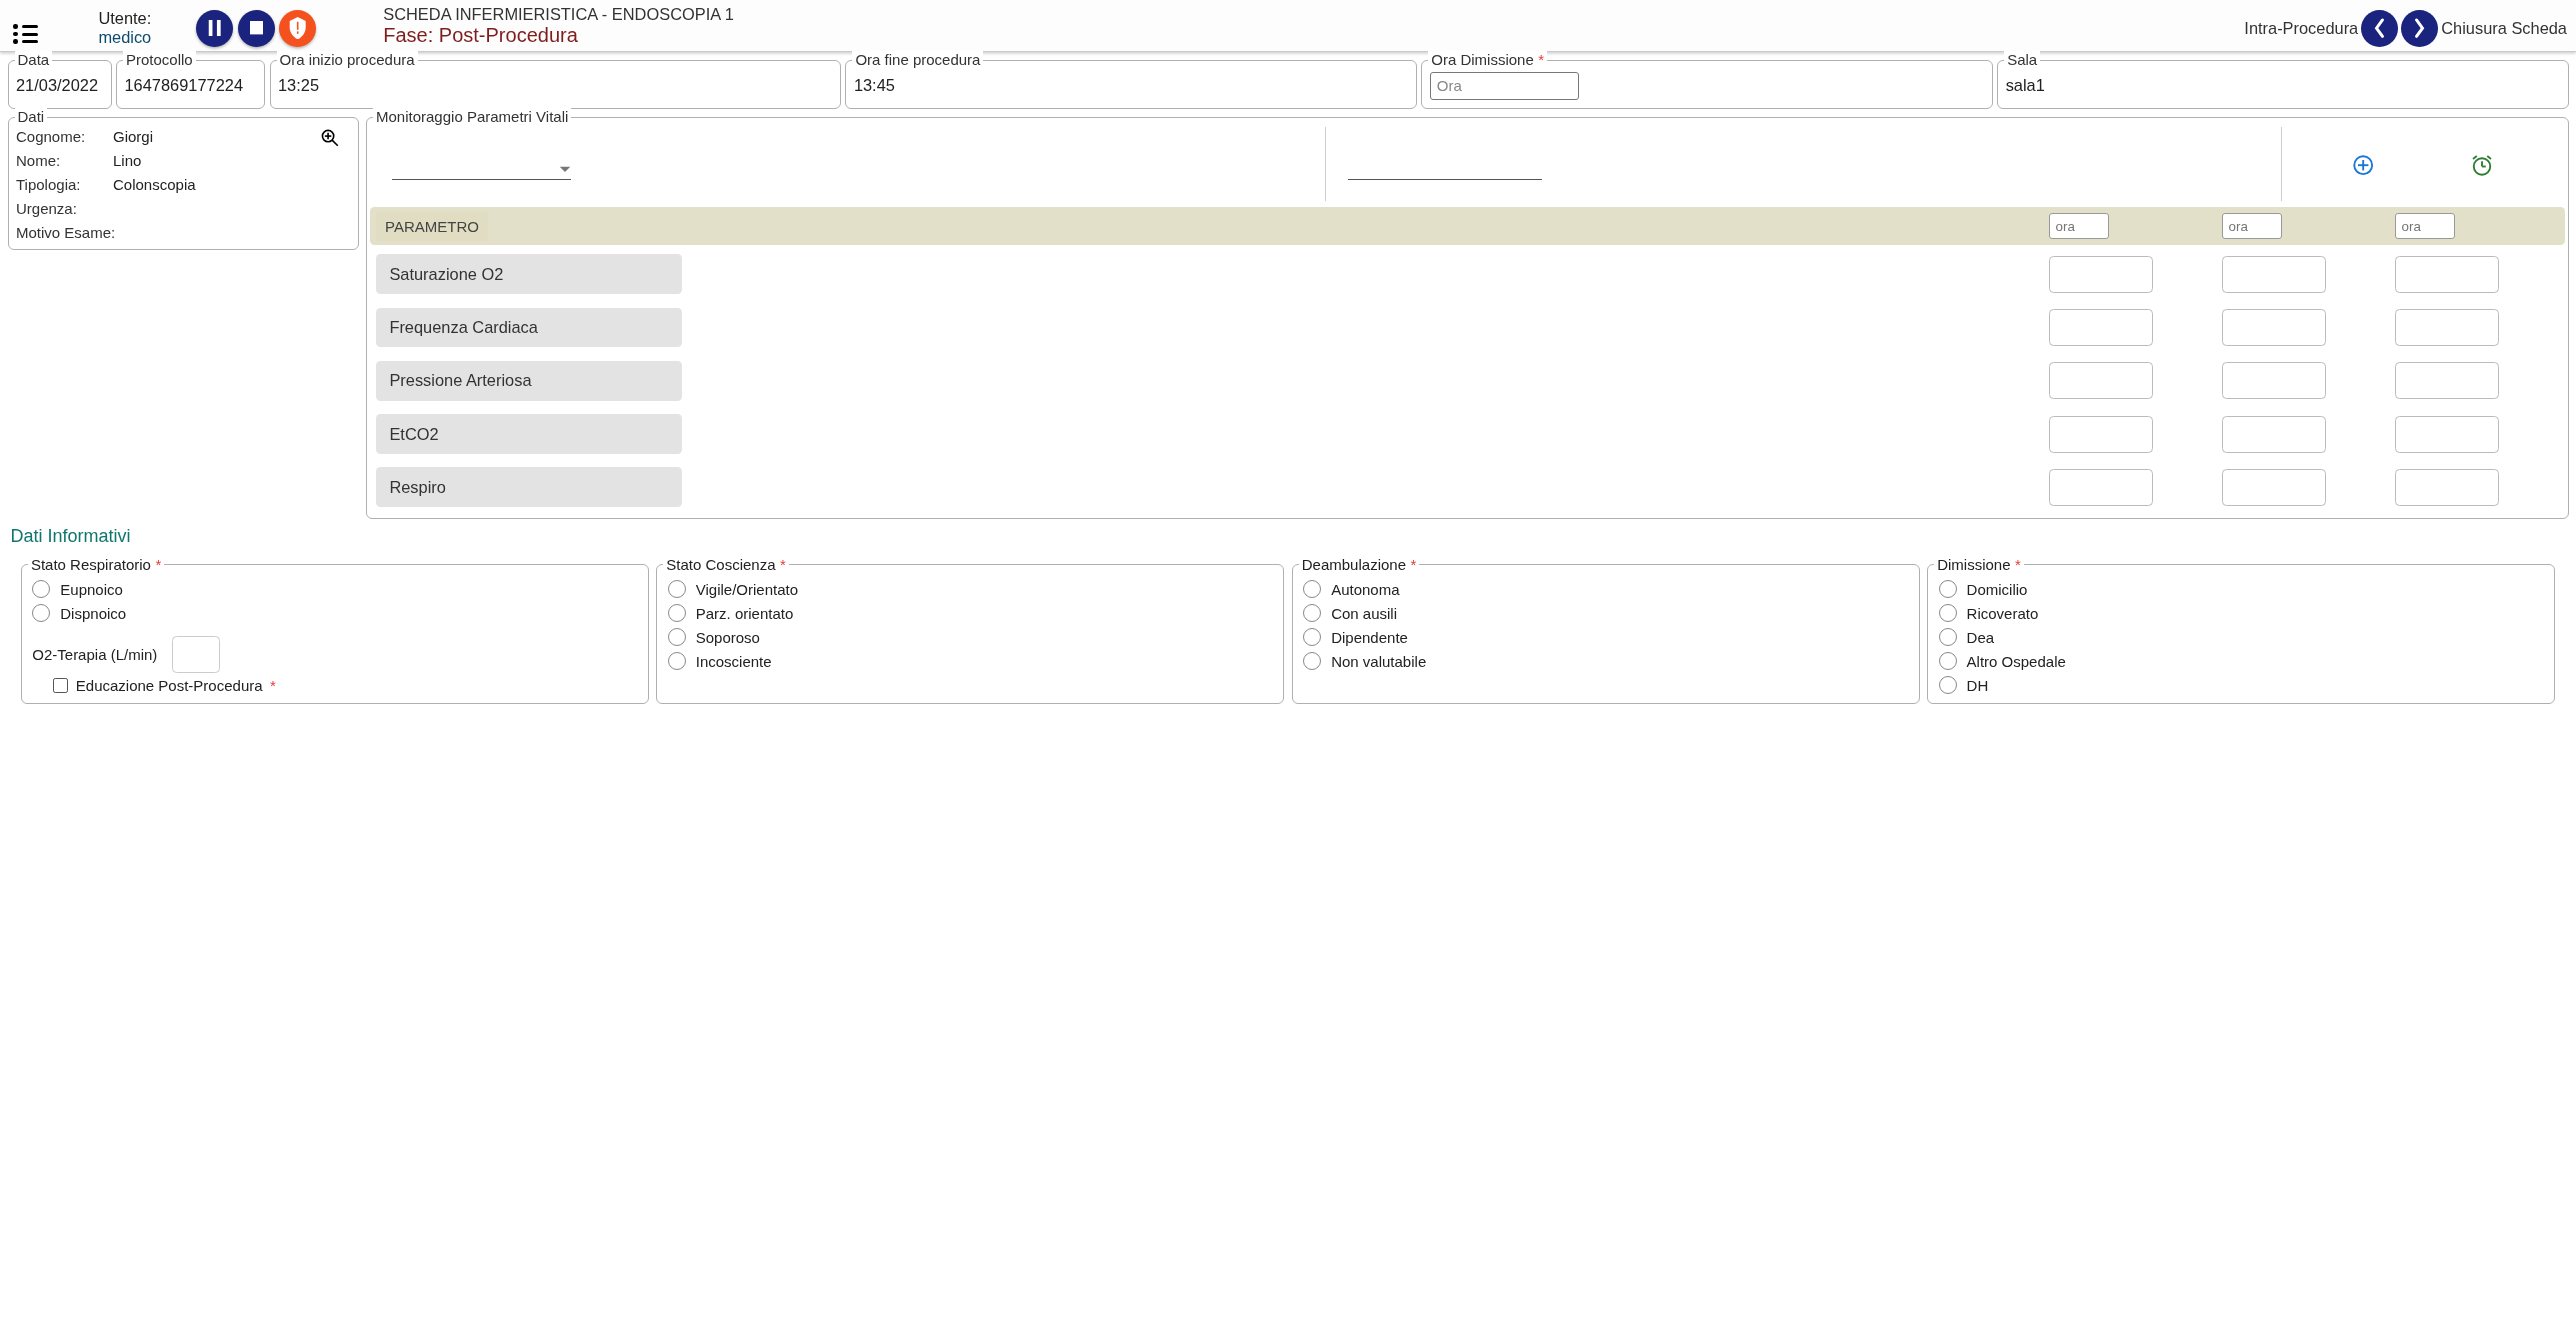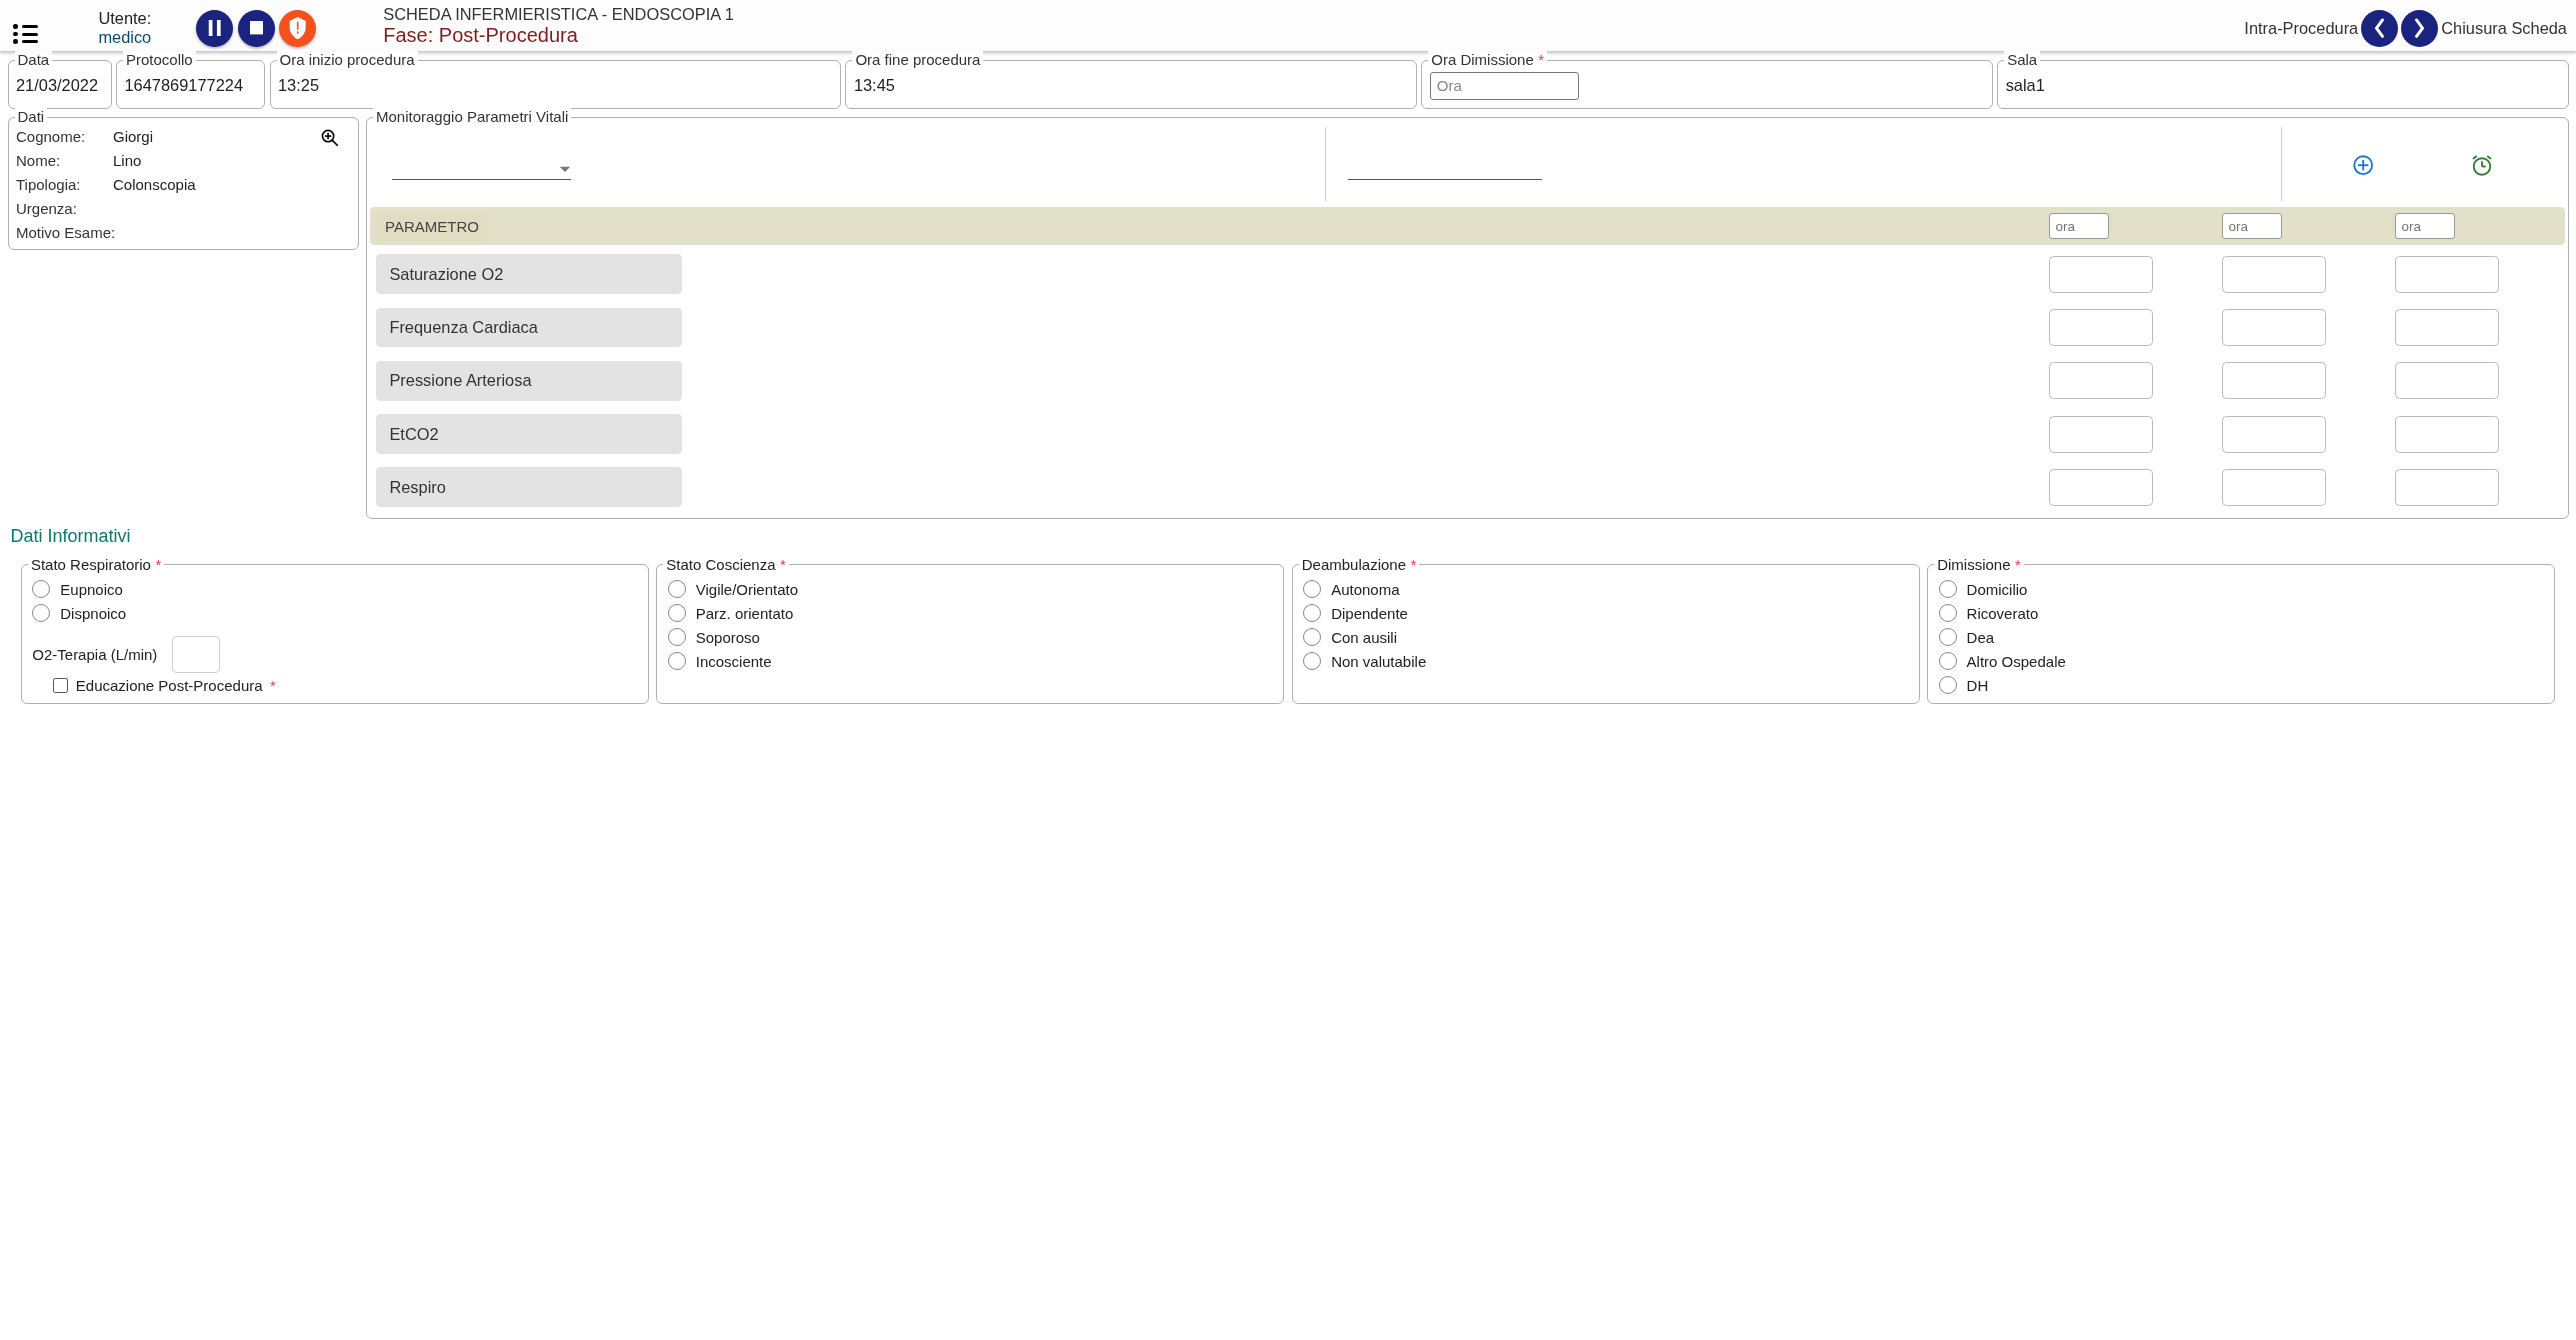--- a/index.html
+++ b/index.html
@@ -325,25 +325,25 @@
     </div>
 
     <div class="di-group">
       <div class="di-legend"><span>Deambulazione</span><span class="req">*</span></div>
       <div class="radio-row">
           <div class="radio-circle"></div>
           <span class="txt">Autonoma</span>
         </div>
       <div class="radio-row">
           <div class="radio-circle"></div>
+          <span class="txt">Con ausili</span>
+        </div>
+      <div class="radio-row">
+          <div class="radio-circle"></div>
           <span class="txt">Dipendente</span>
-        </div>
-      <div class="radio-row">
-          <div class="radio-circle"></div>
-          <span class="txt">Con ausili</span>
         </div>
       <div class="radio-row">
           <div class="radio-circle"></div>
           <span class="txt">Non valutabile</span>
         </div>
     </div>
 
     <div class="di-group">
       <div class="di-legend"><span>Dimissione</span><span class="req">*</span></div>
       <div class="radio-row">

